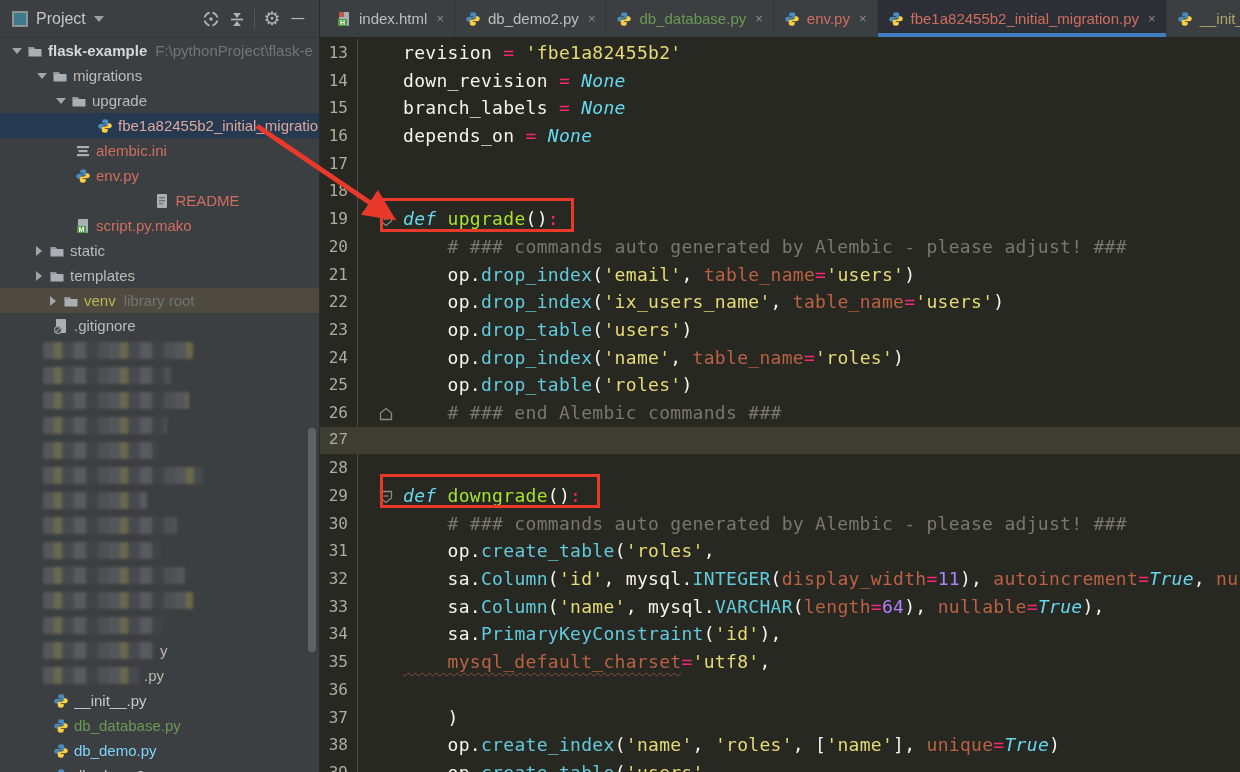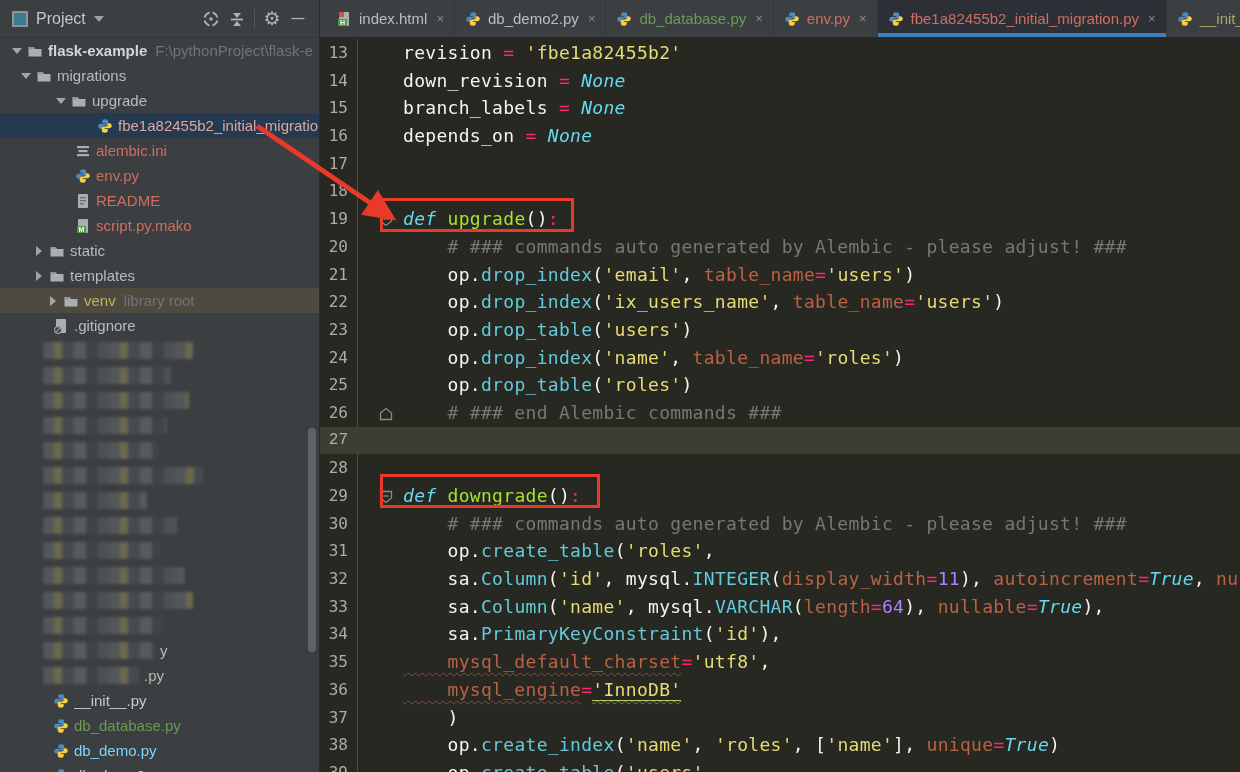--- a/index.html
+++ b/index.html
@@ -122,21 +122,21 @@
           </span>
           <span class="tree-ic">
             <svg width="16" height="16" viewBox="0 0 16 16">
               <path d="M1.5 4 h5 l1.6 2 H14.5 v7.5 H1.5 Z" fill="#A9AFB2"></path>
               <path d="M1.5 4 h5 l1.6 2 H1.5 Z" fill="#8F9598"></path>
             </svg>
           </span>
           <span class="tree-label bold" style="color: rgb(214, 214, 214);">flask-example</span>
           <span class="tree-extra">F:\pythonProject\flask-e</span>
         </div>
-        <div class="tree-row" style="padding-left: 17px;">
+        <div class="tree-row" style="padding-left: 33px;">
           <span class="chev">
             <span class="tri-down"></span>
           </span>
           <span class="tree-ic">
             <svg width="16" height="16" viewBox="0 0 16 16">
               <path d="M1.5 4 h5 l1.6 2 H14.5 v7.5 H1.5 Z" fill="#A9AFB2"></path>
               <path d="M1.5 4 h5 l1.6 2 H1.5 Z" fill="#8F9598"></path>
             </svg>
           </span>
           <span class="tree-label" style="color: rgb(187, 187, 187);">migrations</span>
@@ -174,21 +174,21 @@
         </div>
         <div class="tree-row" style="padding-left: 74px;">
           <span class="tree-ic">
             <svg width="16" height="16" viewBox="0 0 16 16">
               <path d="M8 1.2c-2.6 0-2.7 1.2-2.7 2.2V5h2.9v.8H3.7C2.3 5.8 1.2 6.8 1.2 8.3s1.1 2.5 2.5 2.5h1.4V9.4c0-1.3 1-1.9 2.3-1.9h2.3c.9 0 1.5-.6 1.5-1.5V3.4c0-1.3-.6-2.2-3.2-2.2z" fill="#4B8BBE"></path>
               <path d="M8 14.8c2.6 0 2.7-1.2 2.7-2.2V11H7.8v-.8h4.5c1.4 0 2.5-1 2.5-2.5s-1.1-2.5-2.5-2.5h-1.4v1.4c0 1.3-1 1.9-2.3 1.9H6.3c-.9 0-1.5.6-1.5 1.5v2.6c0 1.3.6 2.2 3.2 2.2z" fill="#F7CE46"></path>
             </svg>
           </span>
           <span class="tree-label" style="color: rgb(206, 110, 97);">env.py</span>
         </div>
-        <div class="tree-row" style="padding-left: 74px;">
+        <div class="tree-row" style="padding-left: 74px; justify-content: center;">
           <span class="tree-ic">
             <svg width="16" height="16" viewBox="0 0 16 16">
               <rect x="3" y="1" width="10" height="14" rx="1" fill="#A9AFB2"></rect>
               <rect x="5" y="4" width="6" height="1.4" fill="#6B7174"></rect>
               <rect x="5" y="7" width="6" height="1.4" fill="#6B7174"></rect>
               <rect x="5" y="10" width="4" height="1.4" fill="#6B7174"></rect>
             </svg>
           </span>
           <span class="tree-label" style="color: rgb(206, 110, 97);">README</span>
         </div>
@@ -411,21 +411,21 @@
           <div class="crow"><span class="lnum">29</span><span class="fold"><svg width="14" height="14" viewBox="0 0 14 14">
                 <polygon points="1.5,1.5 12.5,1.5 12.5,8 7,12.5 1.5,8" fill="none" stroke="#8A8C85" stroke-width="1.3"></polygon>
                 <line x1="4.5" y1="6" x2="9.5" y2="6" stroke="#8A8C85" stroke-width="1.3"></line>
               </svg></span><span class="codetxt"><span class="tk-k">def </span><span class="tk-fn">downgrade</span><span class="tk-v">()</span><span class="tk-o">:</span></span></div>
           <div class="crow"><span class="lnum">30</span><span class="codetxt"><span class="tk-c">    # ### commands auto generated by Alembic - please adjust! ###</span></span></div>
           <div class="crow"><span class="lnum">31</span><span class="codetxt"><span class="tk-v">    op.</span><span class="tk-m">create_table</span><span class="tk-v">(</span><span class="tk-s">'roles'</span><span class="tk-v">,</span></span></div>
           <div class="crow"><span class="lnum">32</span><span class="codetxt"><span class="tk-v">    sa.</span><span class="tk-m">Column</span><span class="tk-v">(</span><span class="tk-s">'id'</span><span class="tk-v">, mysql.</span><span class="tk-m">INTEGER</span><span class="tk-v">(</span><span class="tk-p">display_width</span><span class="tk-o">=</span><span class="tk-n">11</span><span class="tk-v">), </span><span class="tk-p">autoincrement</span><span class="tk-o">=</span><span class="tk-k">True</span><span class="tk-v">, </span><span class="tk-p">nullable</span></span></div>
           <div class="crow"><span class="lnum">33</span><span class="codetxt"><span class="tk-v">    sa.</span><span class="tk-m">Column</span><span class="tk-v">(</span><span class="tk-s">'name'</span><span class="tk-v">, mysql.</span><span class="tk-m">VARCHAR</span><span class="tk-v">(</span><span class="tk-p">length</span><span class="tk-o">=</span><span class="tk-n">64</span><span class="tk-v">), </span><span class="tk-p">nullable</span><span class="tk-o">=</span><span class="tk-k">True</span><span class="tk-v">),</span></span></div>
           <div class="crow"><span class="lnum">34</span><span class="codetxt"><span class="tk-v">    sa.</span><span class="tk-m">PrimaryKeyConstraint</span><span class="tk-v">(</span><span class="tk-s">'id'</span><span class="tk-v">),</span></span></div>
           <div class="crow"><span class="lnum">35</span><span class="codetxt"><span class="tk-pw">    mysql_default_charset</span><span class="tk-o">=</span><span class="tk-s">'utf8'</span><span class="tk-v">,</span></span></div>
-          <div class="crow"><span class="lnum">36</span><span class="codetxt"><span class="tk-pw">    mysql_engine</span><span class="tk-o">=</span><span class="tk-su">'InnoDB'</span></span></div>
+          <div class="crow"><span class="lnum">36</span></div>
           <div class="crow"><span class="lnum">37</span><span class="codetxt"><span class="tk-v">    )</span></span></div>
           <div class="crow"><span class="lnum">38</span><span class="codetxt"><span class="tk-v">    op.</span><span class="tk-m">create_index</span><span class="tk-v">(</span><span class="tk-s">'name'</span><span class="tk-v">, </span><span class="tk-s">'roles'</span><span class="tk-v">, [</span><span class="tk-s">'name'</span><span class="tk-v">], </span><span class="tk-p">unique</span><span class="tk-o">=</span><span class="tk-k">True</span><span class="tk-v">)</span></span></div>
           <div class="crow"><span class="lnum">39</span><span class="codetxt"><span class="tk-v">    op.</span><span class="tk-m">create_table</span><span class="tk-v">(</span><span class="tk-s">'users'</span><span class="tk-v">,</span></span></div>
         </div>
     </section>
   </main>
 
   <div id="annoboxes">
       <div class="anno-box" style="left: 380px; top: 198px; width: 194px; height: 34px; border-color: rgb(232, 57, 43);"></div>
       <div class="anno-box" style="left: 380px; top: 474px; width: 220px; height: 34px; border-color: rgb(232, 57, 43);"></div>

